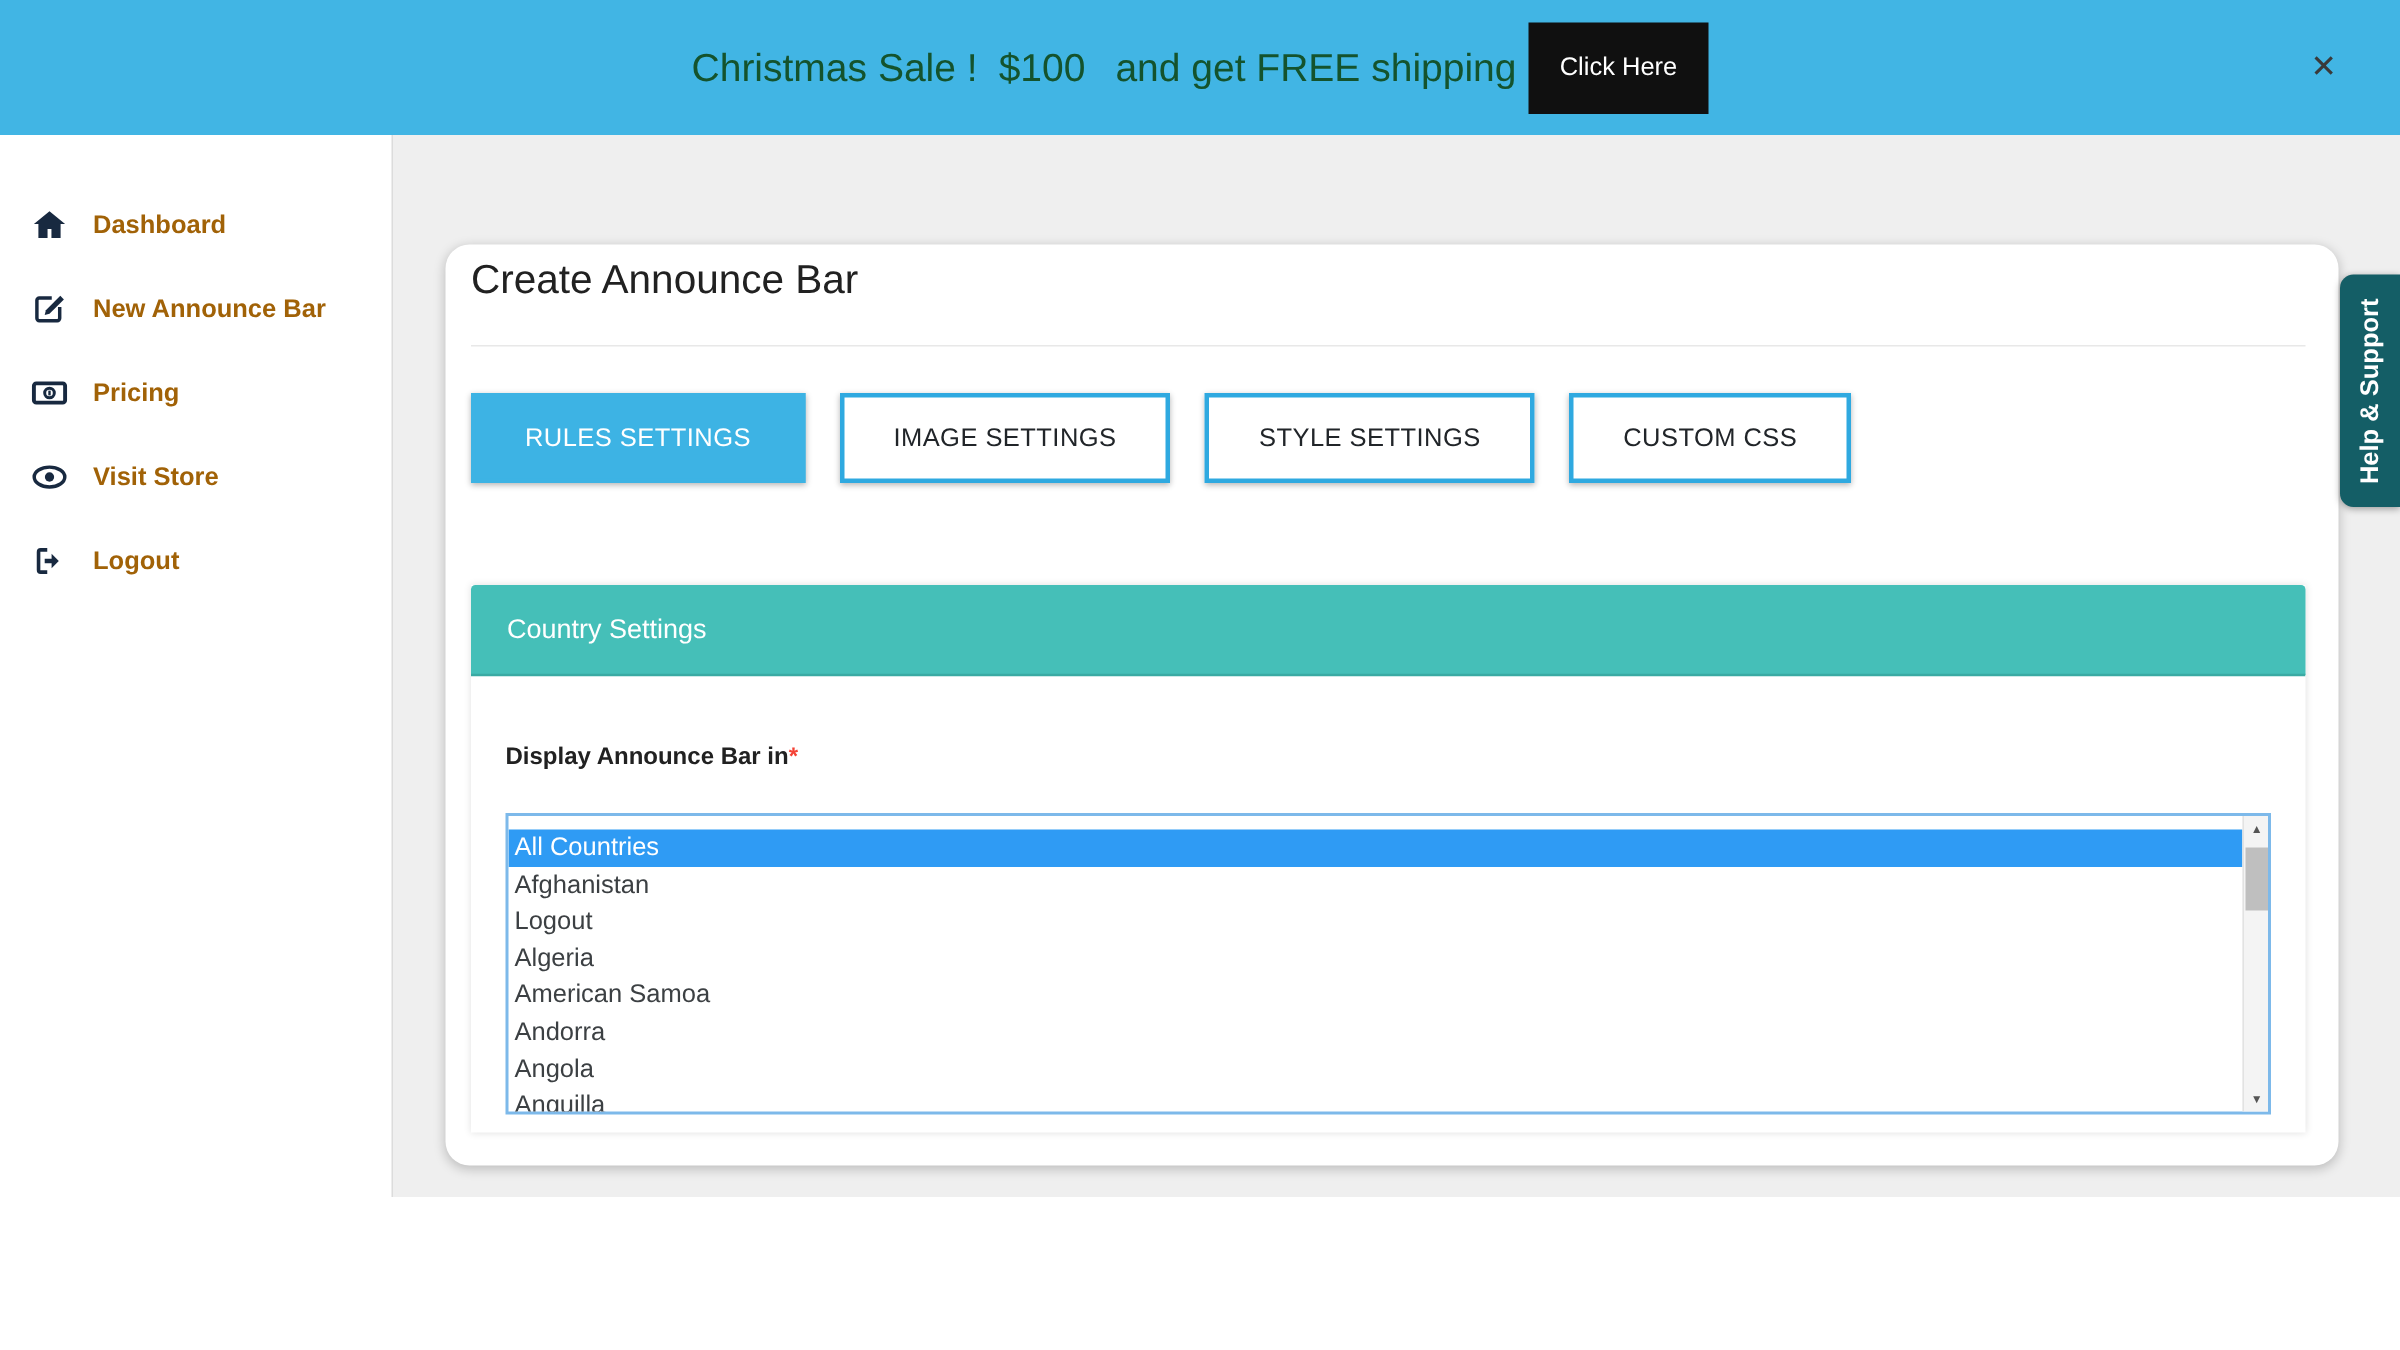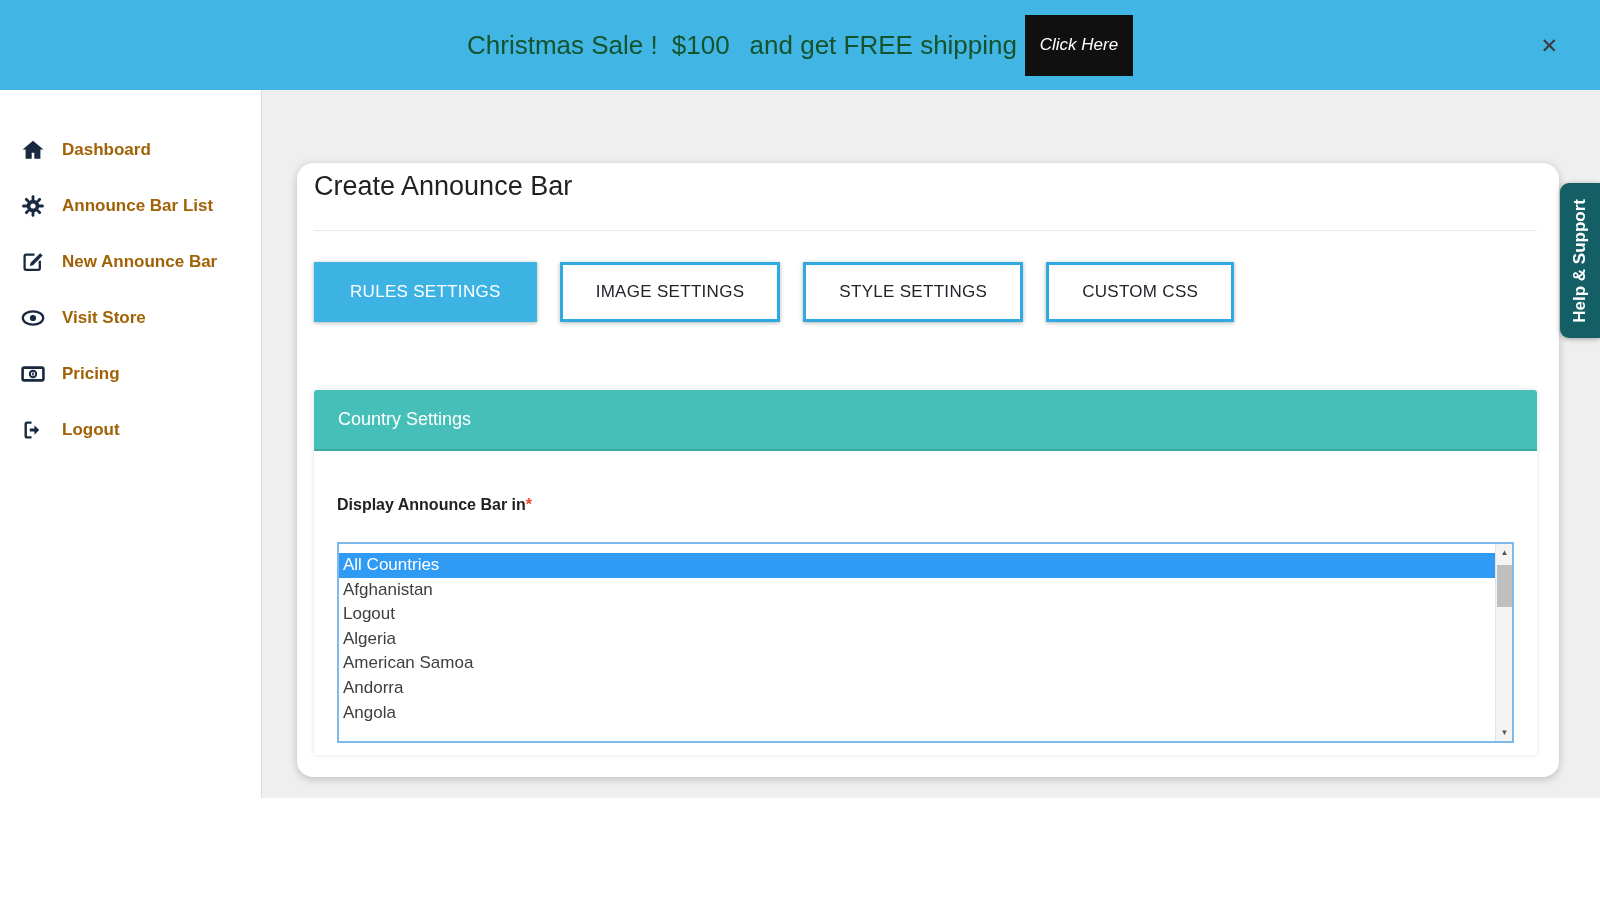--- a/index.html
+++ b/index.html
@@ -6,21 +6,21 @@
   html,body { width:1600px; height:900px; background:#ffffff; overflow:hidden;
               font-family:"Liberation Sans","DejaVu Sans",sans-serif; }
   
   .banner { position:absolute; left:0; top:0; width:1600px; height:90px;
             background:#41b5e4; display:flex; align-items:center; justify-content:center; }
   .banner-msg { display:flex; align-items:center; color:#14532d; font-size:26px; }
   .banner-seg1 { margin-right:14px; }
   .banner-seg2 { margin-right:20px; }
   .banner-seg3 { margin-right:8px; }
   .banner-btn { background:#101010; color:#ffffff; font-size:17px; border:none;
-                width:108px; height:61px; cursor:pointer;font-style:italic; }
+                width:120px; height:61px; cursor:pointer; }
   .banner-close { position:absolute; right:42px; top:50%; transform:translateY(-50%);
                   color:#3a3a3a; font-size:21px; font-weight:bold; cursor:pointer; line-height:1; }
   
   .sidebar { position:absolute; left:0; top:90px; width:262px; height:708px;
              background:#ffffff; border-right:1px solid #dcdcdc; padding-top:32px; }
   .side-item { display:flex; align-items:center; height:56px; padding-left:20px;
                cursor:pointer; }
   .side-item .icon { width:26px; height:24px; margin-right:16px; flex:0 0 26px; }
   .side-item .lbl { font-size:17px; font-weight:bold; color:#a16207; }
   
@@ -85,69 +85,50 @@
 
   <div class="side-item">
     <span class="icon">
       <svg width="26" height="24" viewBox="0 0 24 24">
           <path fill="#182940" d="M12 2.8 1.6 11.4h3v9.3h6.1v-6h2.6v6h6.1v-9.3h3z"></path>
         </svg>
     </span>
     <span class="lbl">Dashboard</span>
   </div>
 
-  <div class="side-item">
-    <span class="icon">
-      <svg width="26" height="24" viewBox="0 0 24 24">
-        <g fill="#182940">
-          <rect x="10.6" y="1.2" width="2.8" height="5.2" rx="1.2"></rect>
-          <rect x="10.6" y="17.6" width="2.8" height="5.2" rx="1.2"></rect>
-          <rect x="10.6" y="1.2" width="2.8" height="5.2" rx="1.2" transform="rotate(45 12 12)"></rect>
-          <rect x="10.6" y="17.6" width="2.8" height="5.2" rx="1.2" transform="rotate(45 12 12)"></rect>
-          <rect x="10.6" y="1.2" width="2.8" height="5.2" rx="1.2" transform="rotate(90 12 12)"></rect>
-          <rect x="10.6" y="17.6" width="2.8" height="5.2" rx="1.2" transform="rotate(90 12 12)"></rect>
-          <rect x="10.6" y="1.2" width="2.8" height="5.2" rx="1.2" transform="rotate(135 12 12)"></rect>
-          <rect x="10.6" y="17.6" width="2.8" height="5.2" rx="1.2" transform="rotate(135 12 12)"></rect>
-          <circle cx="12" cy="12" r="6.3"></circle>
-        </g>
-        <circle cx="12" cy="12" r="2.6" fill="#ffffff"></circle>
-      </svg>
-    </span>
-    <span class="lbl">Announce Bar List</span>
-  </div>
 
   <div class="side-item">
     <span class="icon">
       <svg width="26" height="24" viewBox="0 0 24 24">
         <path fill="none" stroke="#182940" stroke-width="2.3" d="M13.5 4.6H5.2a1.6 1.6 0 0 0-1.6 1.6v12a1.6 1.6 0 0 0 1.6 1.6h12a1.6 1.6 0 0 0 1.6-1.6v-7.5"></path>
         <path fill="#182940" d="M9.6 12.8 19.2 3.2l2.4 2.4-9.6 9.6-3.2.8z"></path>
       </svg>
     </span>
     <span class="lbl">New Announce Bar</span>
   </div>
 
   <div class="side-item">
     <span class="icon">
       <svg width="26" height="24" viewBox="0 0 24 24">
-        <ellipse cx="12" cy="12" rx="10.2" ry="6.6" fill="none" stroke="#182940" stroke-width="2.3"></ellipse>
-        <circle cx="12" cy="12" r="3.1" fill="#182940"></circle>
-      </svg>
-    </span>
-    <span class="lbl">Visit Store</span>
-  </div>
-
-  <div class="side-item">
-    <span class="icon">
-      <svg width="26" height="24" viewBox="0 0 24 24">
         <rect x="1.6" y="5.6" width="20.8" height="12.8" rx="1.6" fill="none" stroke="#182940" stroke-width="2.6"></rect>
         <circle cx="12" cy="12" r="3.2" fill="none" stroke="#182940" stroke-width="2"></circle>
         <path d="M12 10.4v3.2" stroke="#182940" stroke-width="1.6"></path>
       </svg>
     </span>
     <span class="lbl">Pricing</span>
+  </div>
+
+  <div class="side-item">
+    <span class="icon">
+      <svg width="26" height="24" viewBox="0 0 24 24">
+        <ellipse cx="12" cy="12" rx="10.2" ry="6.6" fill="none" stroke="#182940" stroke-width="2.3"></ellipse>
+        <circle cx="12" cy="12" r="3.1" fill="#182940"></circle>
+      </svg>
+    </span>
+    <span class="lbl">Visit Store</span>
   </div>
 
   <div class="side-item">
     <span class="icon">
       <svg width="26" height="24" viewBox="0 0 24 24">
         <path fill="#182940" d="M10.5 3.4H6.1A2.6 2.6 0 0 0 3.5 6v12a2.6 2.6 0 0 0 2.6 2.6h4.4v-2.4H5.9V5.8h4.6z"></path>
         <path fill="#182940" d="M13.4 7.2 18.2 12l-4.8 4.8v-3.3H8.8v-3h4.6z"></path>
       </svg>
     </span>
     <span class="lbl">Logout</span>
@@ -176,20 +157,21 @@
     </div>
 
     <div class="listbox">
       <div class="opt selected">All Countries</div>
       <div class="opt">Afghanistan</div>
       <div class="opt">Logout</div>
       <div class="opt">Algeria</div>
       <div class="opt">American Samoa</div>
       <div class="opt">Andorra</div>
       <div class="opt">Angola</div>
+      <div class="opt">Anguilla</div>
 
       <div class="sb">
         <div class="sb-btn sb-up">▲</div>
         <div class="sb-thumb"></div>
         <div class="sb-btn sb-down">▼</div>
       </div>
     </div>
   </div>
 </div>
 

